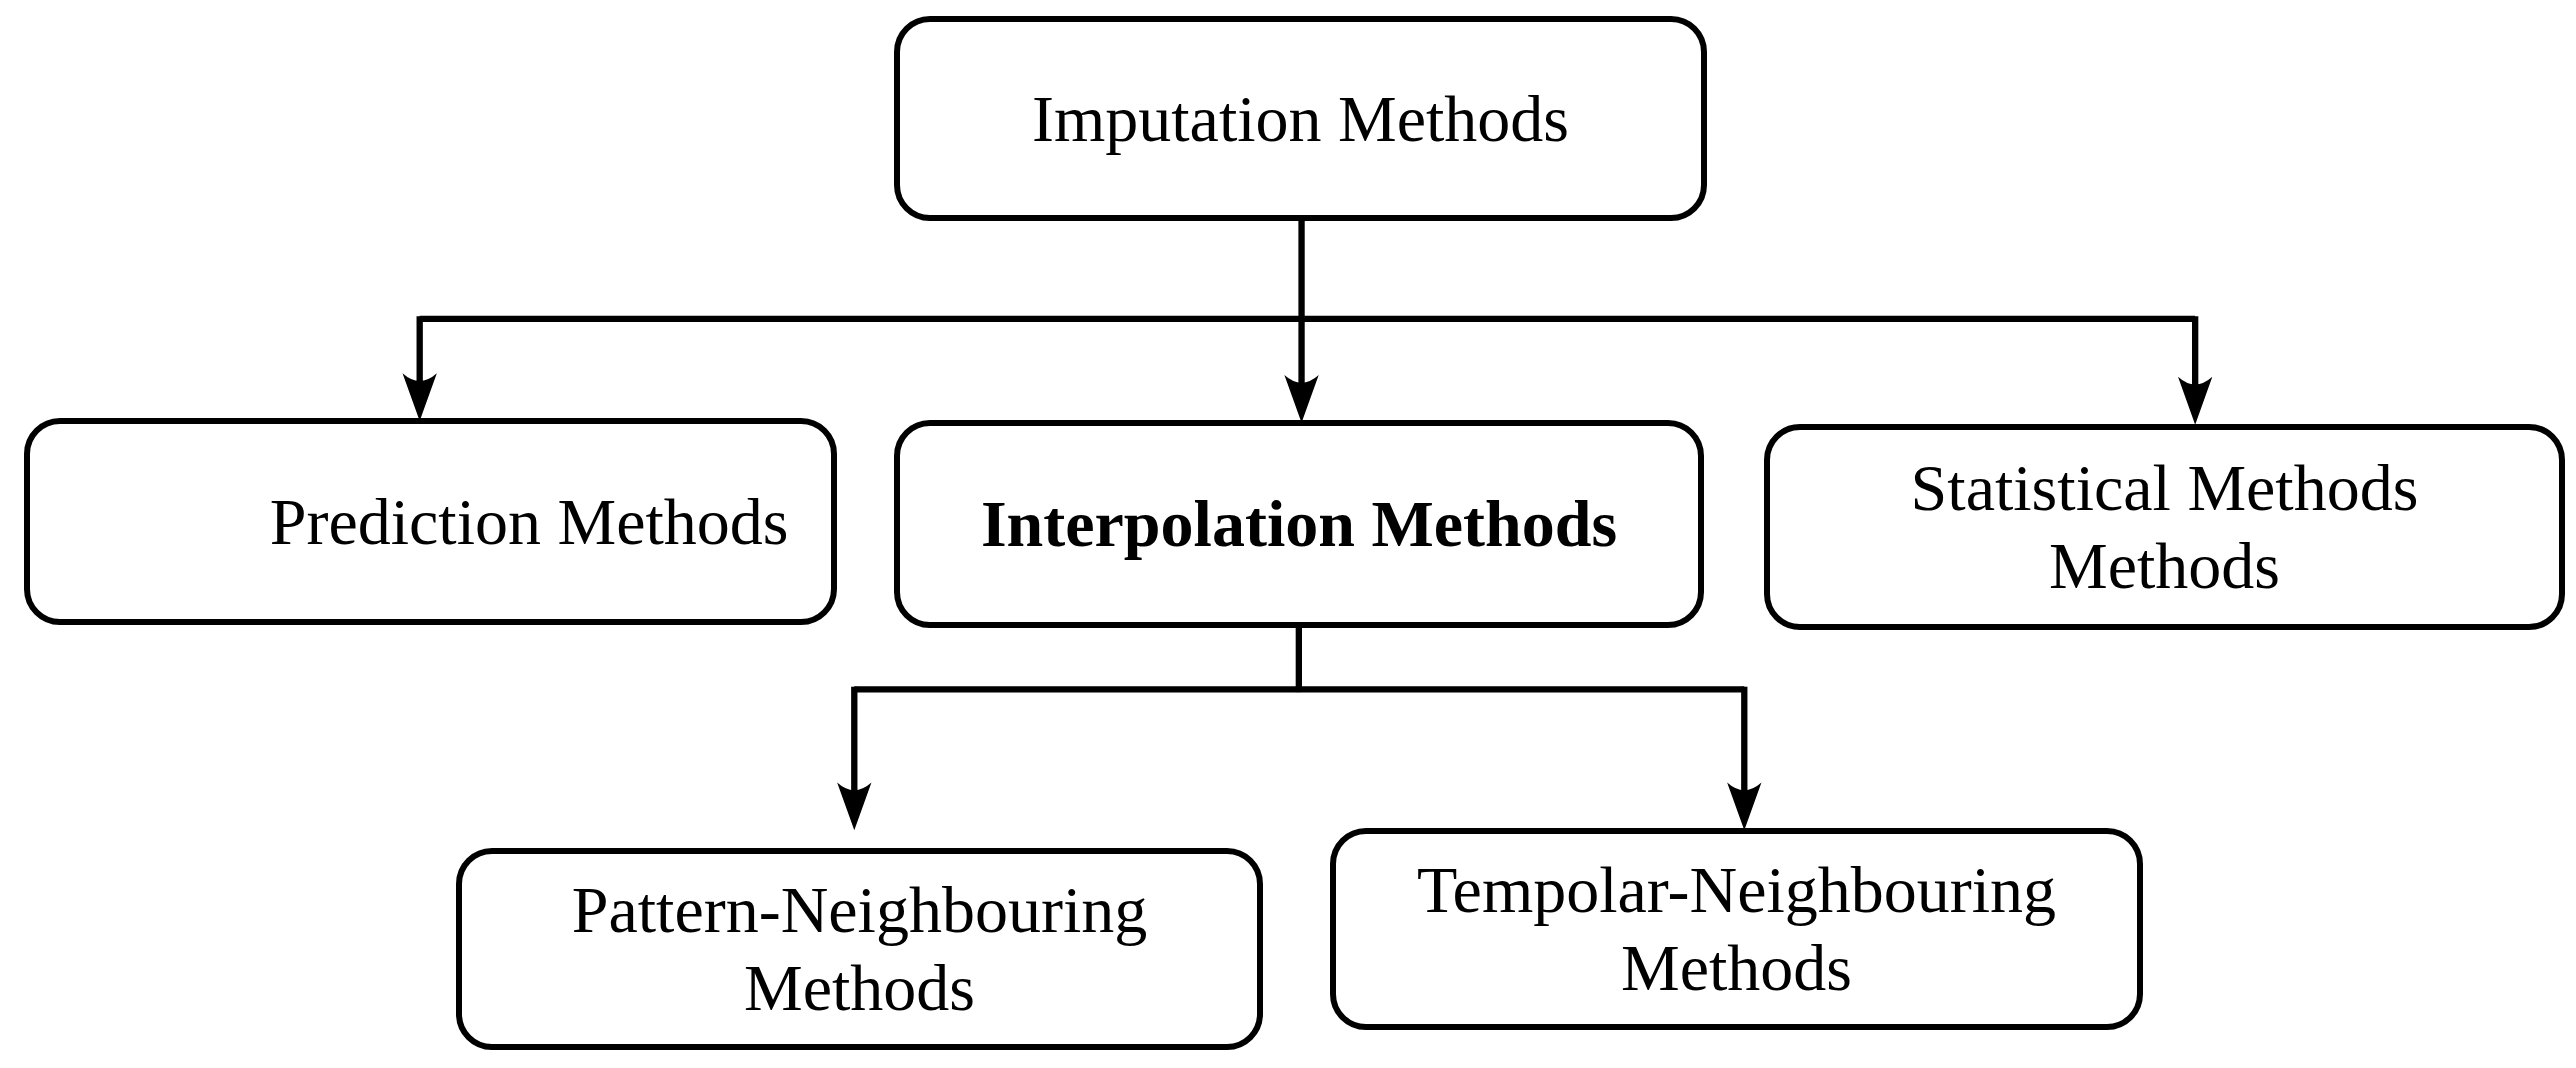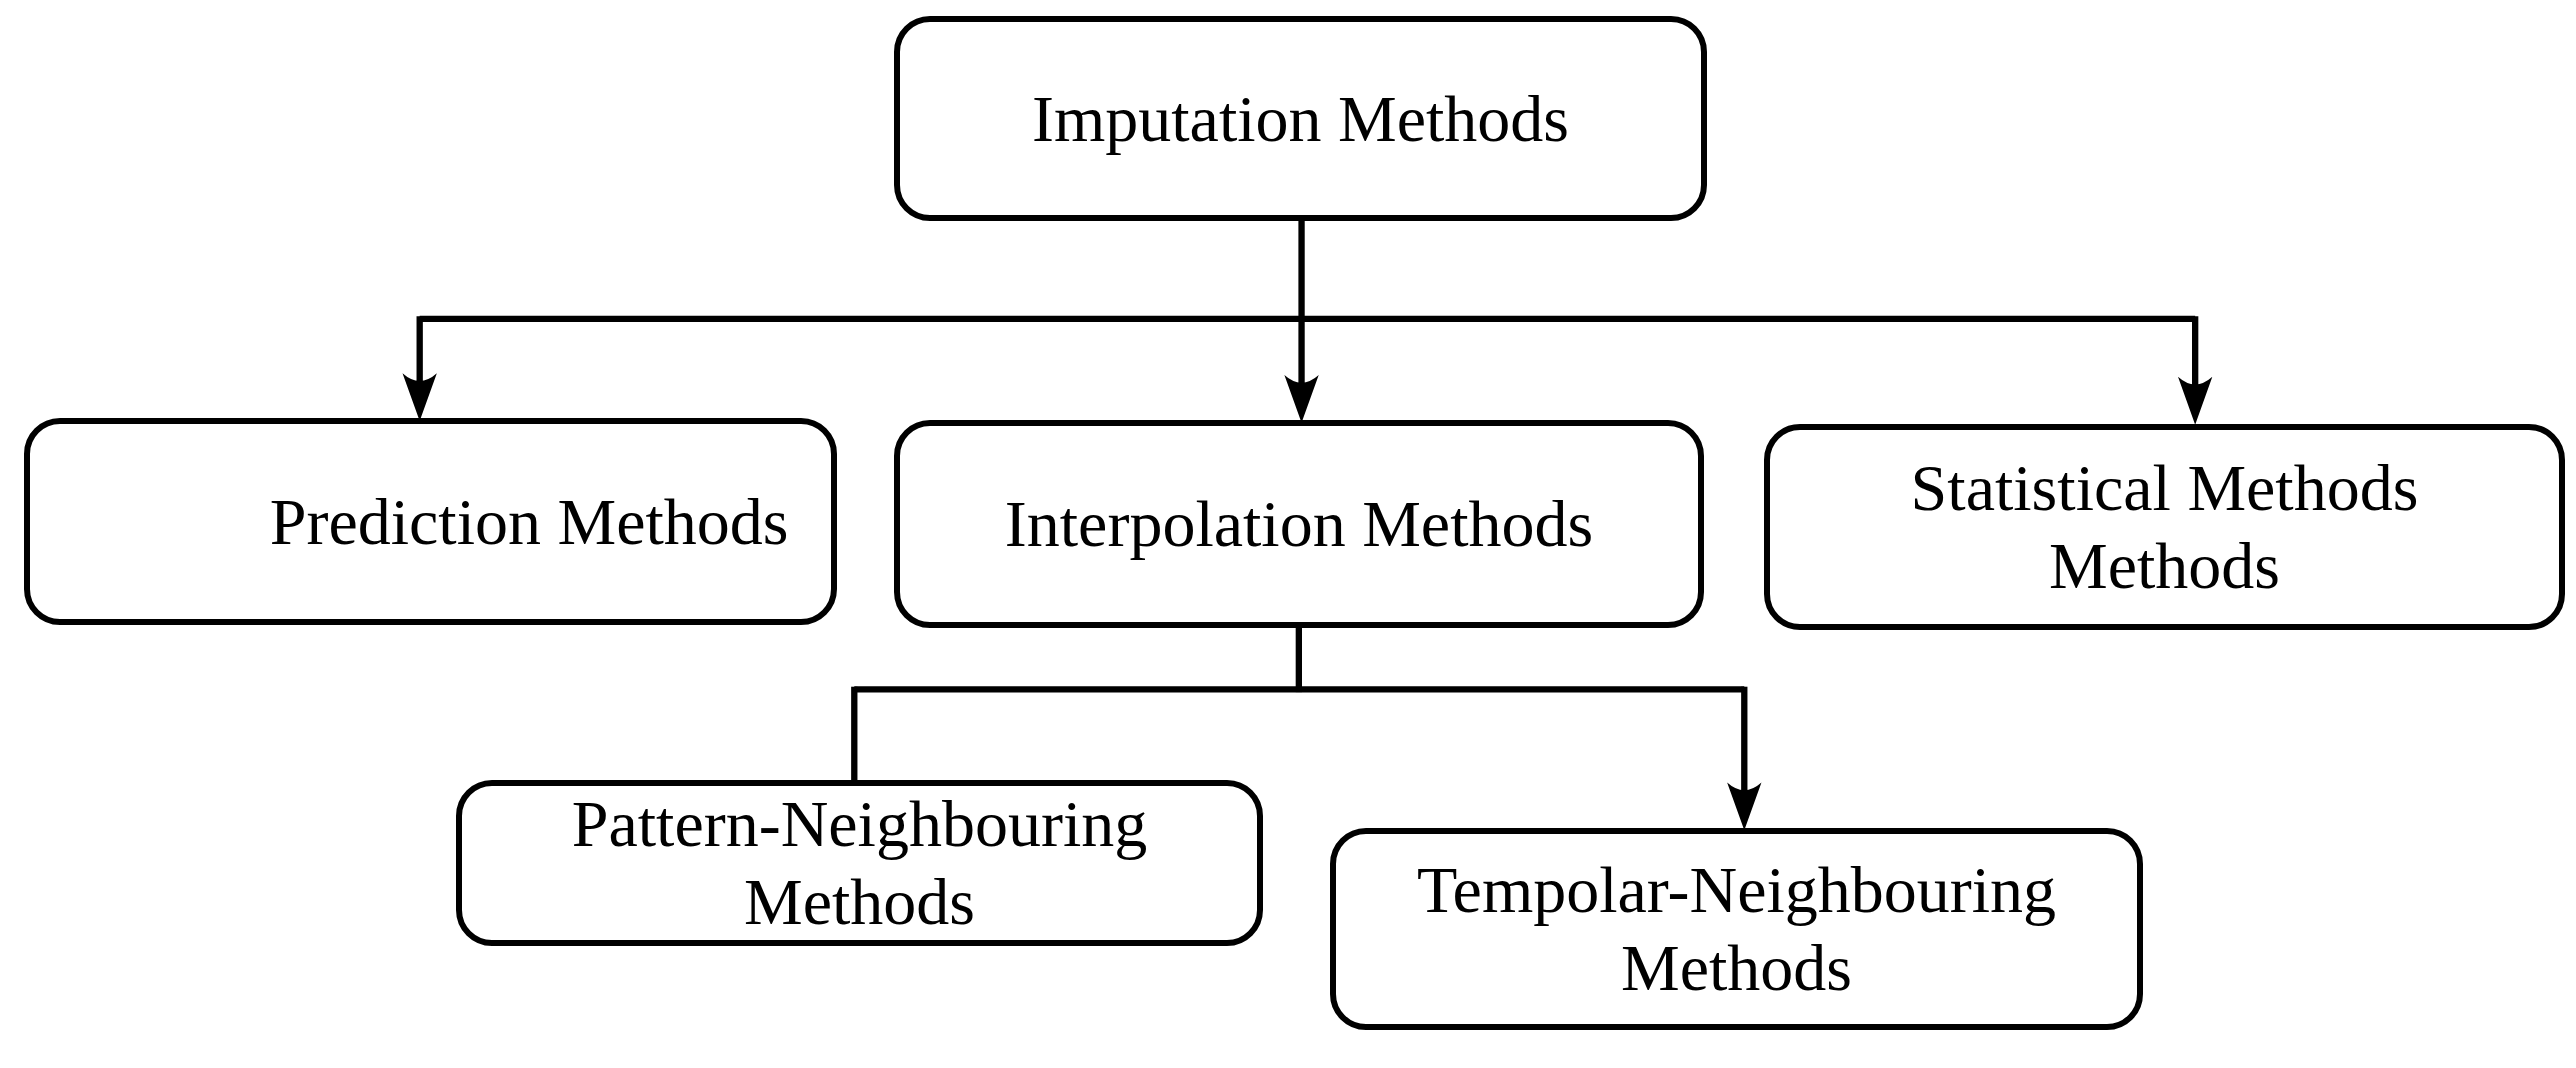--- a/index.html
+++ b/index.html
@@ -43,23 +43,23 @@
     text-align:center;
     font-size:66px;
     line-height:1.18;
     padding:0 42px;
   }
   .node .label{
     display:block;
   }
   .n-imputation   {left:894px;  top:16.3px;  width:813px; height:205px;}
   .n-prediction   {left:23.5px;   top:418px; width:813px; height:207px;justify-content:flex-end;}
-  .n-interpolation{left:894px;  top:420px; width:810px; height:208px;}
+  .n-interpolation{left:894px;  top:420px; width:810px; height:208px;font-weight:bold;}
   .n-statistical  {left:1764px; top:424px; width:801px; height:206px; padding:0 18px;}
-  .n-pattern      {left:456px;  top:780px; width:807px; height:166px;justify-content:flex-end;}
+  .n-pattern      {left:456px;  top:848px; width:807px; height:202px;justify-content:flex-end;}
   .n-tempolar     {left:1330px; top:828px; width:813px; height:202px;}
 </style>
 </head>
 <body>
 
 <div class="canvas">
 
   <svg class="edges" viewBox="0 0 2850 1182" aria-hidden="true">
 
     <g>

